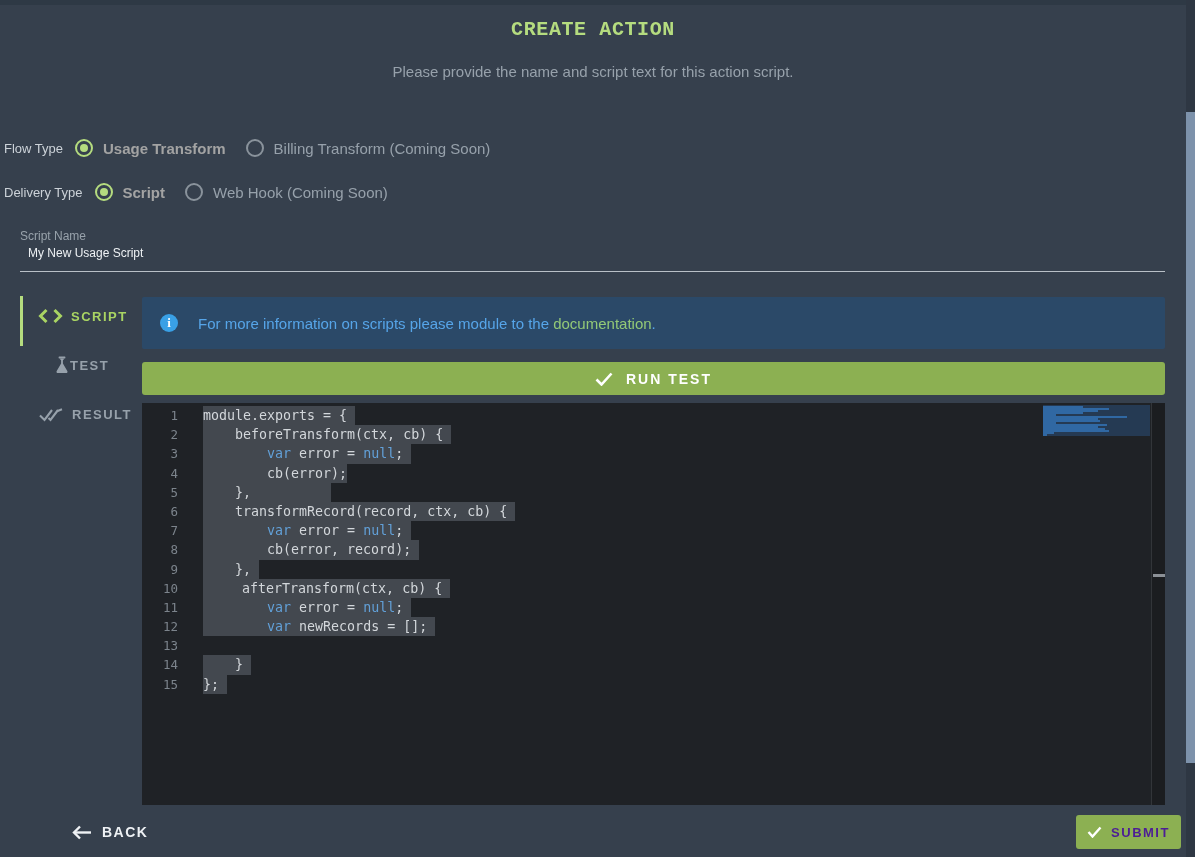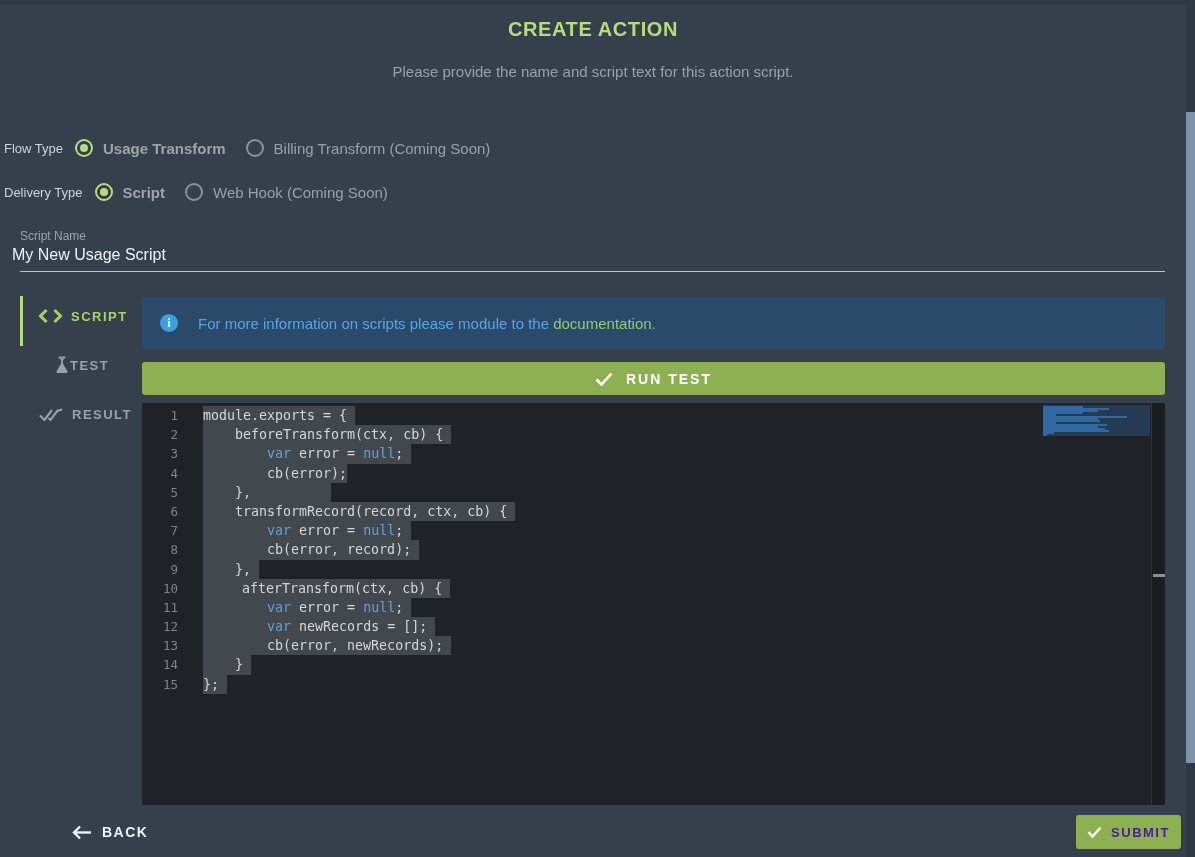--- a/index.html
+++ b/index.html
@@ -2,37 +2,37 @@
 <html><head>
 <meta charset="utf-8">
 <style>
   * { margin:0; padding:0; box-sizing:border-box; }
   html,body { width:1195px; height:857px; overflow:hidden; }
   body { background:#36404d; font-family:"Liberation Sans", sans-serif; position:relative; }
   .abs { position:absolute; }
 
   
   .page-title { top:18px; left:0; width:1186px; text-align:center; color:#b5dc7f;
-    font-size:20px; font-weight:bold; letter-spacing:.6px; }
+    font-size:20px; font-weight:bold; letter-spacing:.6px;font-family:Liberation Mono, monospace; }
   .page-subtitle { top:63px; left:0; width:1186px; text-align:center; color:#97a1ab; font-size:15px; }
 
   
   .radio-row { left:4px; height:20px; display:flex; align-items:center; }
   .field-label { color:#ccd2d8; font-size:13px; margin-right:12px; }
   .radio { width:18px; height:18px; border-radius:50%; border:2px solid #8a939c; position:relative; flex:none; cursor:pointer; }
   .radio.on { border-color:#b5dc7f; }
   .radio.on::after { content:""; position:absolute; inset:3px; border-radius:50%; background:#b5dc7f; }
   .opt-label { font-size:15px; margin-left:10px; cursor:pointer; }
   .opt-on { color:#a3a3a3; font-weight:bold; }
   .opt-off { color:#97a1ab; }
   .opt-gap { width:20px; }
 
   
   .sn-label { top:229px; left:20px; font-size:12px; color:#98a2ab; }
-  .sn-value { top:246px; left:12px; width:1145px; font-size:16px; color:#eef1f4;
+  .sn-value { top:246px; left:28px; width:1145px; font-size:12px; color:#eef1f4;
     background:transparent; border:none; outline:none; font-family:"Liberation Sans",sans-serif; }
   .sn-line { top:271px; left:20px; width:1145px; height:1px; background:rgba(230,235,240,.75); }
 
   
   .side-bar-indicator { left:20px; top:296px; width:3px; height:50px; background:#b5dc7f; }
   .side-item { display:flex; align-items:center; cursor:pointer; }
   .side-label { font-size:13px; font-weight:bold; letter-spacing:1.5px; }
   .green-t { color:#a9d463; }
   .gray-t { color:#97a1ab; }
 
@@ -164,21 +164,21 @@
       <div class="code-row"><span class="gutter">3</span><span class="sel" style="padding-right: 8px;"><span class="plain">        </span><span class="kw">var</span><span class="plain"> error = </span><span class="kw">null</span><span class="plain">;</span></span></div>
       <div class="code-row"><span class="gutter">4</span><span class="sel" style="padding-right: 0;"><span class="plain">        cb(error);</span></span></div>
       <div class="code-row"><span class="gutter">5</span><span class="sel" style="padding-right: 80px;"><span class="plain">    },</span></span></div>
       <div class="code-row"><span class="gutter">6</span><span class="sel" style="padding-right: 8px;"><span class="plain">    transformRecord(record, ctx, cb) {</span></span></div>
       <div class="code-row"><span class="gutter">7</span><span class="sel" style="padding-right: 8px;"><span class="plain">        </span><span class="kw">var</span><span class="plain"> error = </span><span class="kw">null</span><span class="plain">;</span></span></div>
       <div class="code-row"><span class="gutter">8</span><span class="sel" style="padding-right: 8px;"><span class="plain">        cb(error, record);</span></span></div>
       <div class="code-row"><span class="gutter">9</span><span class="sel" style="padding-right: 8px;"><span class="plain">    },</span></span></div>
       <div class="code-row"><span class="gutter">10</span><span class="sel" style="padding-right: 8px; padding-left: 7px;"><span class="plain">    afterTransform(ctx, cb) {</span></span></div>
       <div class="code-row"><span class="gutter">11</span><span class="sel" style="padding-right: 8px;"><span class="plain">        </span><span class="kw">var</span><span class="plain"> error = </span><span class="kw">null</span><span class="plain">;</span></span></div>
       <div class="code-row"><span class="gutter">12</span><span class="sel" style="padding-right: 8px;"><span class="plain">        </span><span class="kw">var</span><span class="plain"> newRecords = [];</span></span></div>
-      <div class="code-row"><span class="gutter">13</span><span class="sel" style="padding-right: 8px;"><span class="plain">        cb(error, newRecords);</span></span></div>
+      <div class="code-row"><span class="gutter">13</span></div>
       <div class="code-row"><span class="gutter">14</span><span class="sel" style="padding-right: 8px;"><span class="plain">    }</span></span></div>
       <div class="code-row"><span class="gutter">15</span><span class="sel" style="padding-right: 8px;"><span class="plain">};</span></span></div>
     </div>
   <div class="minimap">
       <div class="mmbar" style="width: 39.6px;"></div>
       <div class="mmbar" style="width: 66px;"></div>
       <div class="mmbar" style="width: 55px;"></div>
       <div class="mmbar" style="width: 39.6px;"></div>
       <div class="mmbar" style="width: 13.2px;"></div>
       <div class="mmbar" style="width: 83.6px;"></div>

